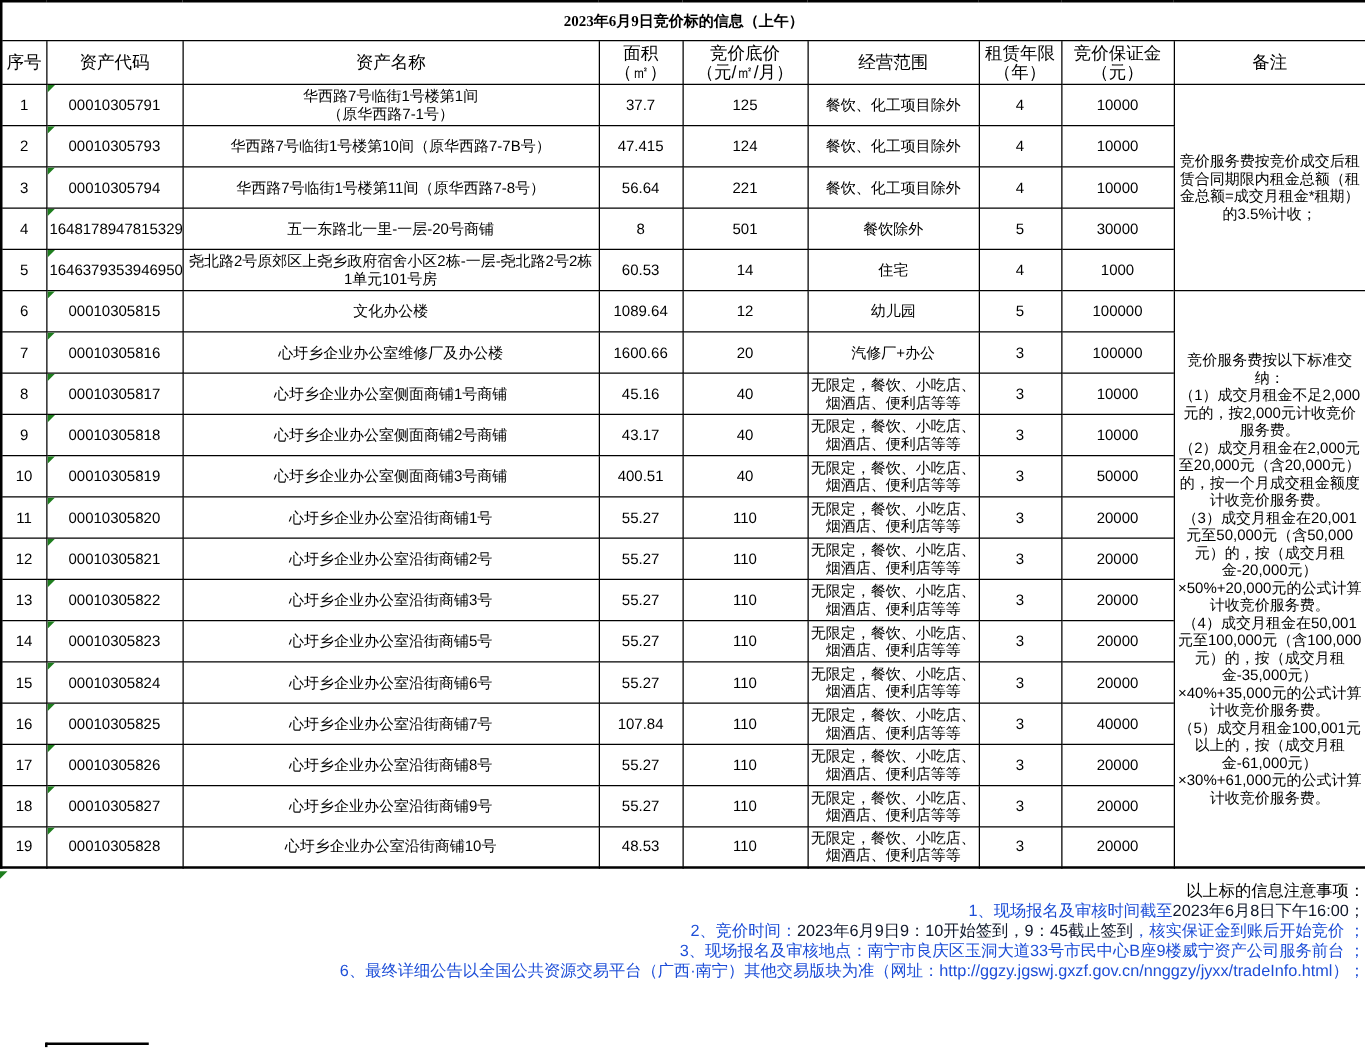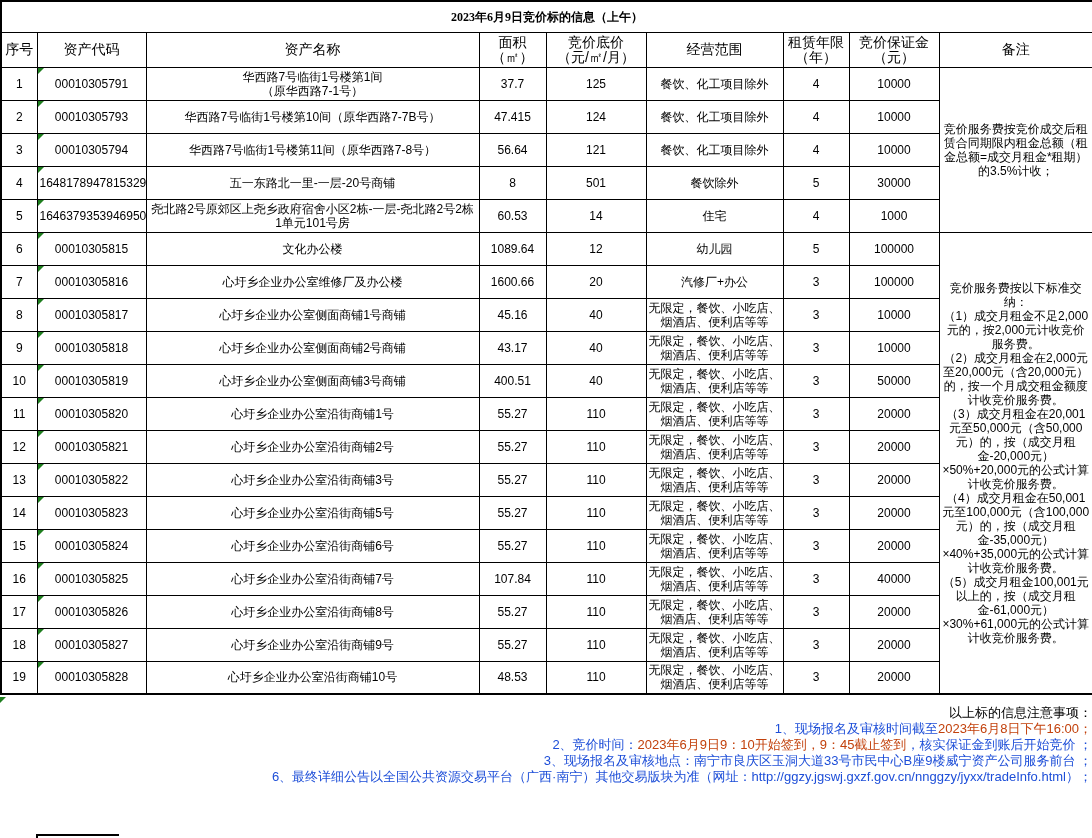--- a/index.html
+++ b/index.html
@@ -13,21 +13,21 @@
   tr.header-row{height:35px;}
   tr.header-row td{font-weight:normal;white-space:pre-line;font-size:14px;line-height:15px;}
   tr.data-row{height:33px;}
   td.cell-name{white-space:pre-line;}
   td.cell-remark{white-space:pre-line;line-height:16px;font-size:12px;padding:2px 4px;vertical-align:middle;}
   .green-tri{position:absolute;top:0;left:0;width:0;height:0;
         border-top:6px solid #1e7e1e;border-right:6px solid transparent;}
   .notes{position:relative;padding:10px 0 0 2px;font-size:13px;line-height:16px;text-align:right;}
   .notes .green-tri{top:2px;left:0;}
   .note-heading{font-weight:normal;}
-  .seg-red{color:#c2410c;}
+  .seg-red{color:#0f172a;}
   .seg-black{color:#1d4ed8;}
   .bottom-fragment{position:absolute;left:37px;top:834px;width:82px;height:2px;background:#000;}
   .bottom-stub{position:absolute;left:36px;top:834px;width:2px;height:4px;background:#000;}
 </style>
 </head>
 <body>
 
 <div class="page">
   <table class="bid">
     <colgroup>
@@ -82,21 +82,21 @@
           <td class="cell-price">124</td>
           <td class="cell-scope">餐饮、化工项目除外</td>
           <td class="cell-years">4</td>
           <td class="cell-deposit">10000</td>
         </tr>
         <tr class="data-row">
           <td class="cell-index">3</td>
           <td class="cell-code"><span class="green-tri"></span>00010305794</td>
           <td class="cell-name">华西路7号临街1号楼第11间（原华西路7-8号）</td>
           <td class="cell-area">56.64</td>
-          <td class="cell-price">121</td>
+          <td class="cell-price">221</td>
           <td class="cell-scope">餐饮、化工项目除外</td>
           <td class="cell-years">4</td>
           <td class="cell-deposit">10000</td>
         </tr>
         <tr class="data-row">
           <td class="cell-index">4</td>
           <td class="cell-code"><span class="green-tri"></span>164817894781532976</td>
           <td class="cell-name">五一东路北一里-一层-20号商铺</td>
           <td class="cell-area">8</td>
           <td class="cell-price">501</td>

